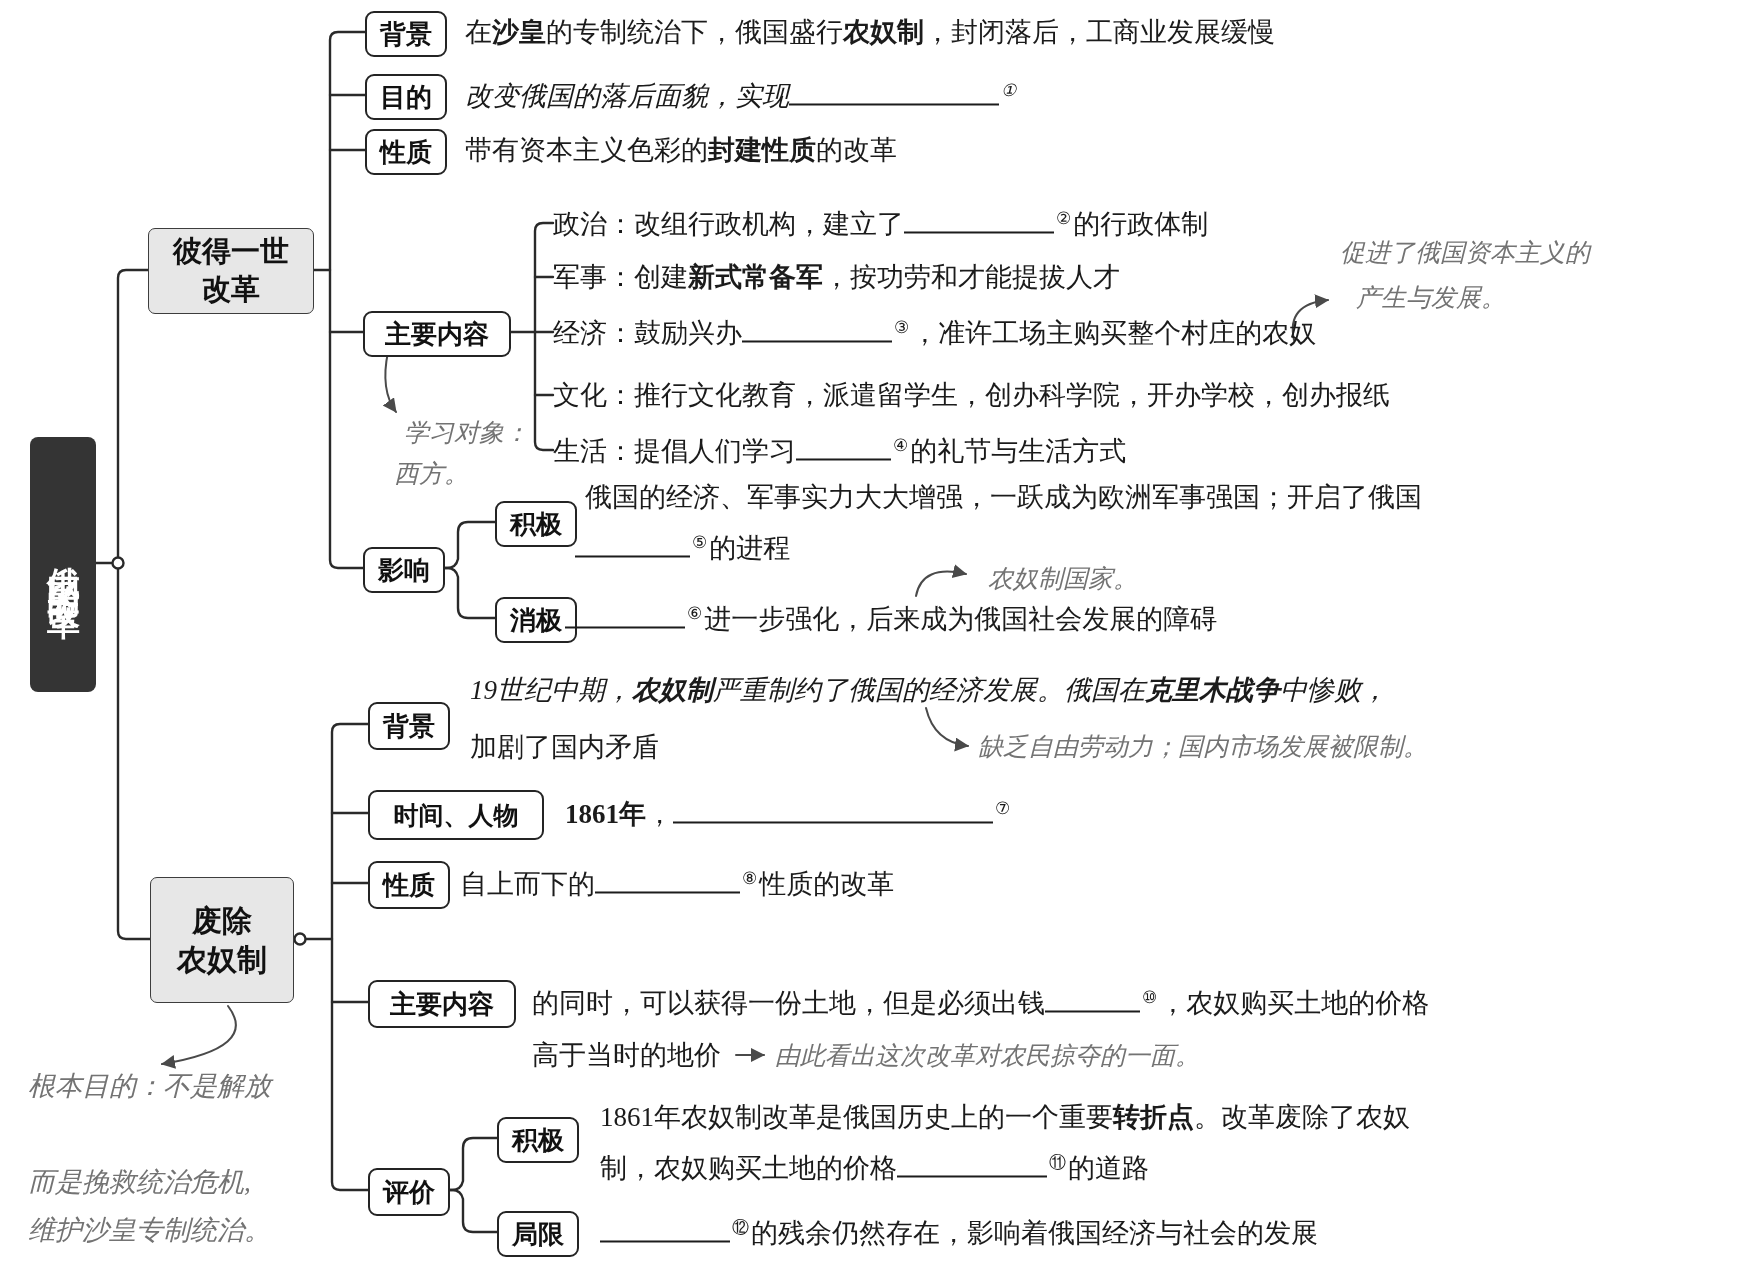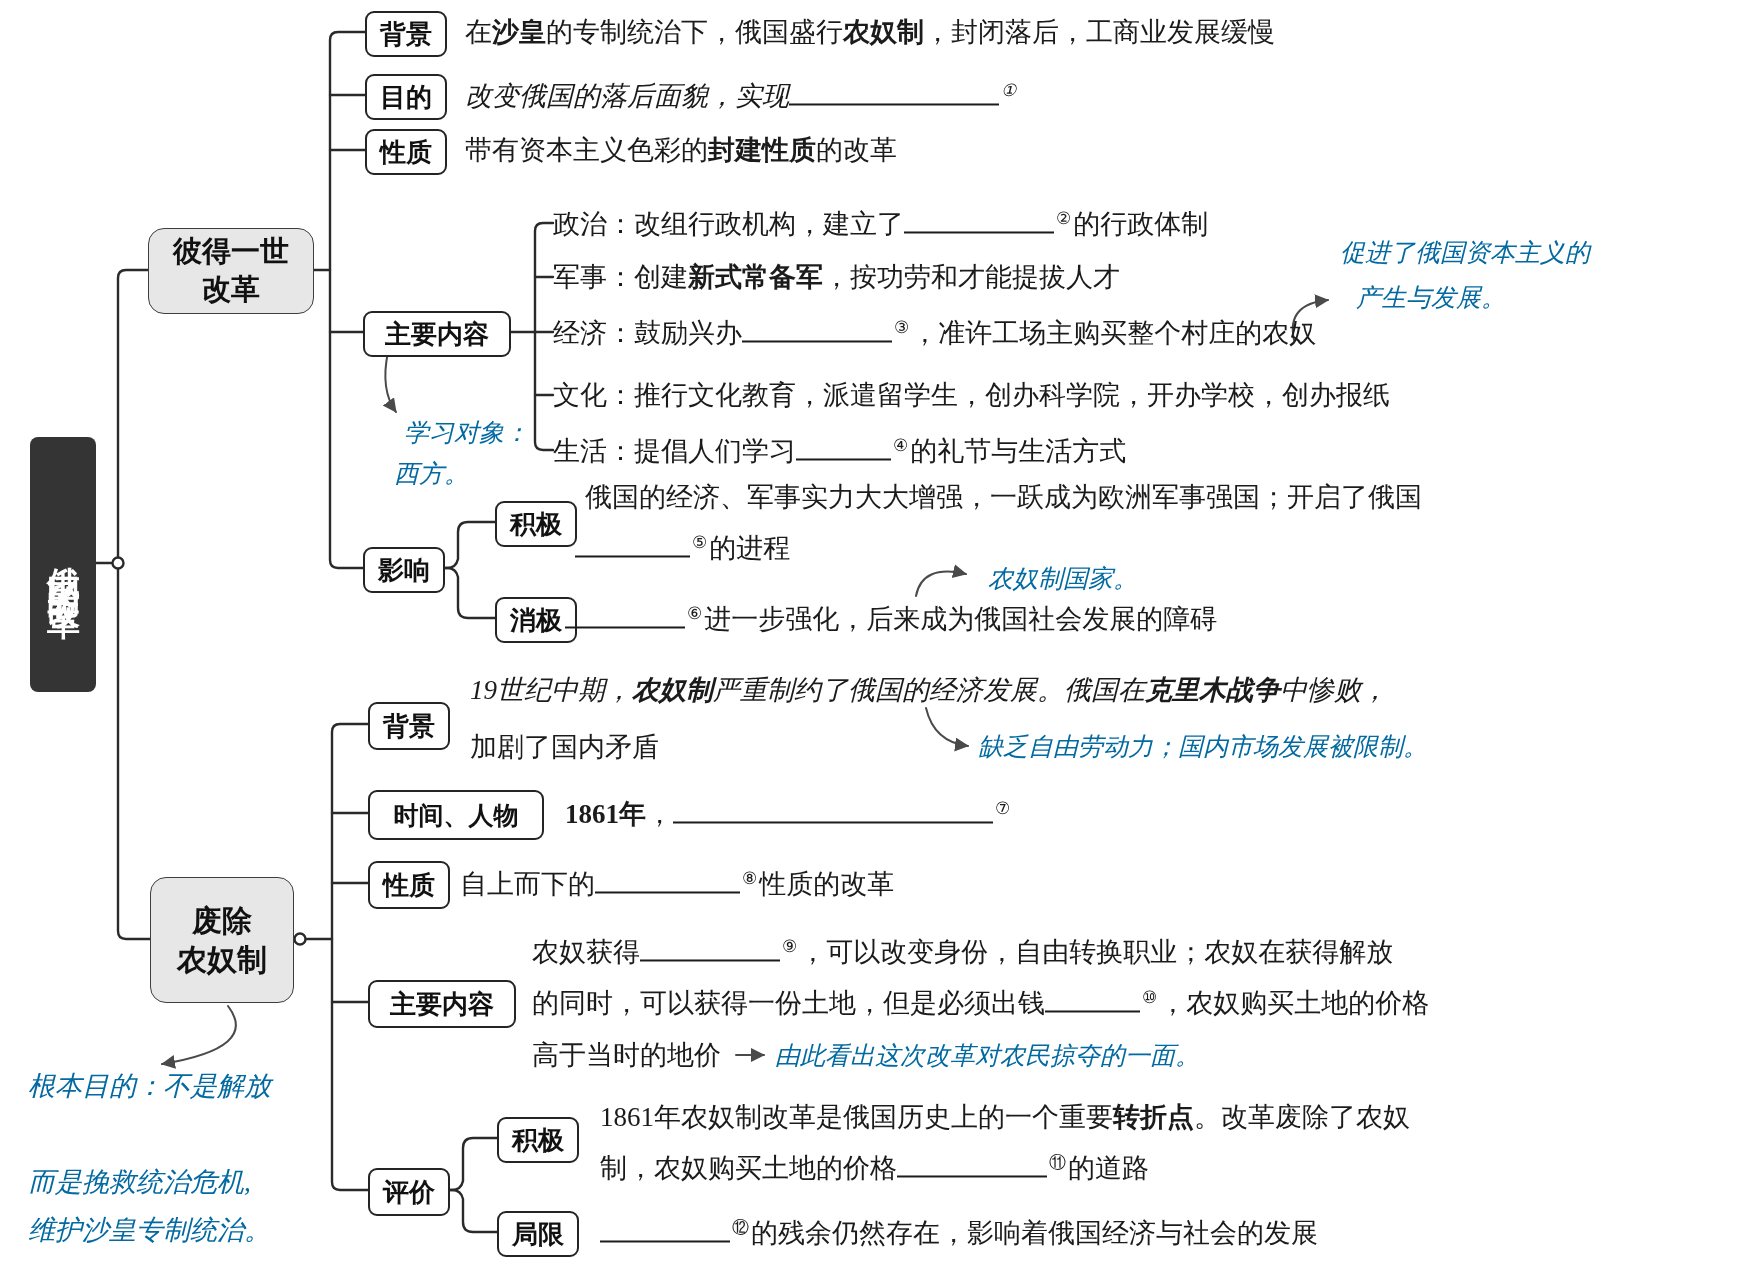--- a/index.html
+++ b/index.html
@@ -7,27 +7,27 @@
           font-family:"Liberation Serif",serif;color:#1b1b1b;}
   svg.wires{position:absolute;left:0;top:0;width:1756px;height:1276px;}
   .line{position:absolute;white-space:nowrap;font-size:27px;line-height:1.2;transform:translateY(-50%);}
   .line .b{font-weight:bold;}
   .blank{display:inline-block;height:.95em;border-bottom:2.6px solid #1c1c1c;}
   sup.cnum{font-size:17px;vertical-align:9px;margin:0 2px;line-height:0;}
   .tag{position:absolute;display:flex;align-items:center;justify-content:center;
        border:2.2px solid #242424;border-radius:9px;background:#fff;
        font-family:"Liberation Sans",sans-serif;font-weight:bold;font-size:26px;color:#111;}
   .branch{position:absolute;display:flex;flex-direction:column;align-items:center;justify-content:center;
-       border:1.6px solid #3d3d3d;border-radius:16px;background:#e7e7e7;
+       border:1.6px solid #3d3d3d;border-radius:7px;background:#e7e7e7;
        font-family:"Liberation Sans",sans-serif;font-weight:bold;font-size:29px;line-height:1.3;color:#111;}
   .root{position:absolute;display:flex;align-items:center;justify-content:center;
        background:#343434;color:#fff;border-radius:8px;
        font-family:"Liberation Sans",sans-serif;font-weight:bold;font-size:33px;
        writing-mode:vertical-rl;text-orientation:upright;letter-spacing:10px;}
-  .hand{position:absolute;white-space:nowrap;font-style:italic;color:#0369a1;
+  .hand{position:absolute;white-space:nowrap;font-style:italic;color:#737373;
         font-size:25px;transform:translateY(-50%);}
   .hand.big{font-size:27px;}
 </style>
 </head>
 <body>
 
 <div id="canvas">
 
   <svg class="wires" viewBox="0 0 1756 1276">
     <defs>
@@ -120,21 +120,20 @@
   <div class="line" style="left:470px;top:747px;"><span>加剧了国内矛盾</span></div>
   <div class="hand" style="left:978px;top:746px;">缺乏自由劳动力；国内市场发展被限制。</div>
 
   <div class="tag" style="left:368px;top:790px;width:172px;height:46px;font-size:25px;">时间、人物</div>
   <div class="line" style="left:565px;top:813px;"><span class="b">1861年</span><span>，</span><span class="blank" style="width: 320px;"></span><sup class="cnum">⑦</sup></div>
 
   <div class="tag" style="left:368px;top:861px;width:78px;height:44px;">性质</div>
   <div class="line" style="left:460px;top:883px;"><span>自上而下的</span><span class="blank" style="width: 145px;"></span><sup class="cnum">⑧</sup><span>性质的改革</span></div>
 
   <div class="tag" style="left:368px;top:980px;width:144px;height:44px;">主要内容</div>
-  <div class="line" style="left:532px;top:951px;"><span>农奴获得</span><span class="blank" style="width: 140px;"></span><sup class="cnum">⑨</sup><span>，可以改变身份，自由转换职业；农奴在获得解放</span></div>
   <div class="line" style="left:532px;top:1002px;"><span>的同时，可以获得一份土地，但是必须出钱</span><span class="blank" style="width: 95px;"></span><sup class="cnum">⑩</sup><span>，农奴购买土地的价格</span></div>
   <div class="line" style="left:532px;top:1055px;"><span>高于当时的地价</span></div>
   <div class="hand" style="left:775px;top:1055px;">由此看出这次改革对农民掠夺的一面。</div>
 
   <div class="tag" style="left:368px;top:1168px;width:78px;height:44px;">评价</div>
   <div class="tag" style="left:497px;top:1117px;width:78px;height:42px;">积极</div>
   <div class="line" style="left:600px;top:1117px;"><span>1861年农奴制改革是俄国历史上的一个重要</span><span class="b">转折点</span><span>。改革废除了农奴</span></div>
   <div class="line" style="left:600px;top:1167px;"><span>制，农奴购买土地的价格</span><span class="blank" style="width: 150px;"></span><sup class="cnum">⑪</sup><span>的道路</span></div>
   <div class="tag" style="left:497px;top:1211px;width:78px;height:42px;">局限</div>
   <div class="line" style="left:600px;top:1232px;"><span class="blank" style="width: 130px;"></span><sup class="cnum">⑫</sup><span>的残余仍然存在，影响着俄国经济与社会的发展</span></div>

